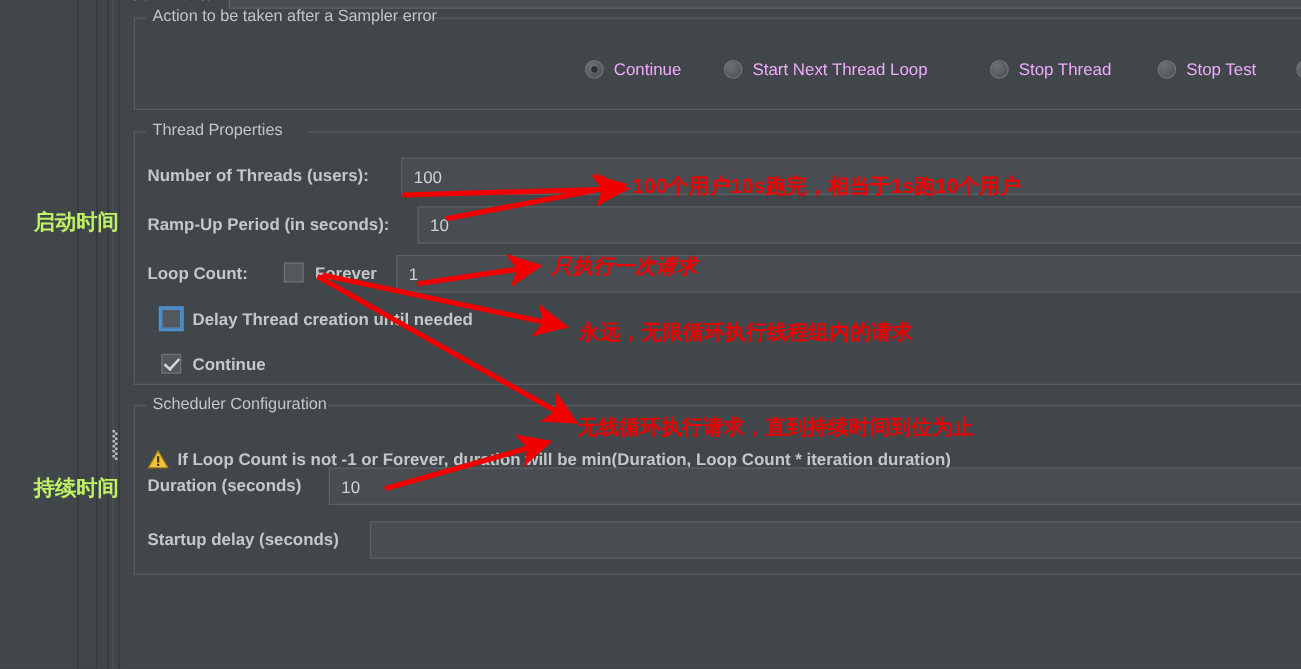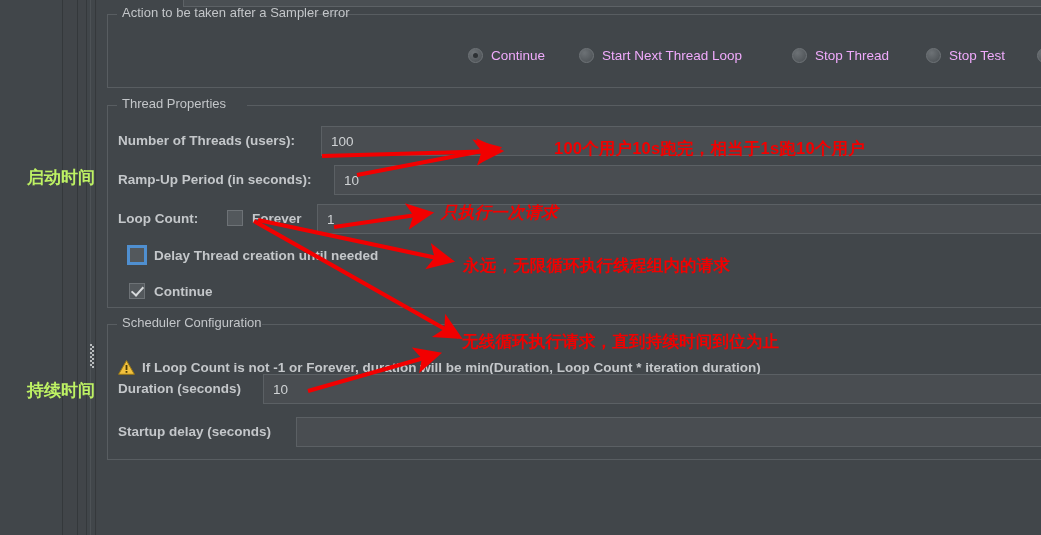--- a/index.html
+++ b/index.html
@@ -234,19 +234,19 @@
         <line x1="334" y1="227" x2="430" y2="213"></line>
         <line x1="258" y1="220" x2="451" y2="261"></line>
         <line x1="254" y1="221" x2="459" y2="337"></line>
         <line x1="308" y1="391" x2="438" y2="354"></line>
       </g>
     </svg>
 
     <div class="anno-side" style="left:27px; top:166px;">启动时间</div>
     <div class="anno-side" style="left:27px; top:379px;">持续时间</div>
 
-    <div class="anno-text" style="left:506px; top:138px;margin-left:48px;">100个用户10s跑完，相当于1s跑10个用户</div>
+    <div class="anno-text" style="left:506px; top:138px;">100个用户10s跑完，相当于1s跑10个用户</div>
     <div class="anno-text" style="left:441px; top:202px;font-style:italic;">只执行一次请求</div>
     <div class="anno-text" style="left:462px; top:331px;">无线循环执行请求，直到持续时间到位为止</div>
     <div class="anno-text" style="left:463px; top:255px;">永远，无限循环执行线程组内的请求</div>
   </div>
 
 </div>
 
 </body></html>

